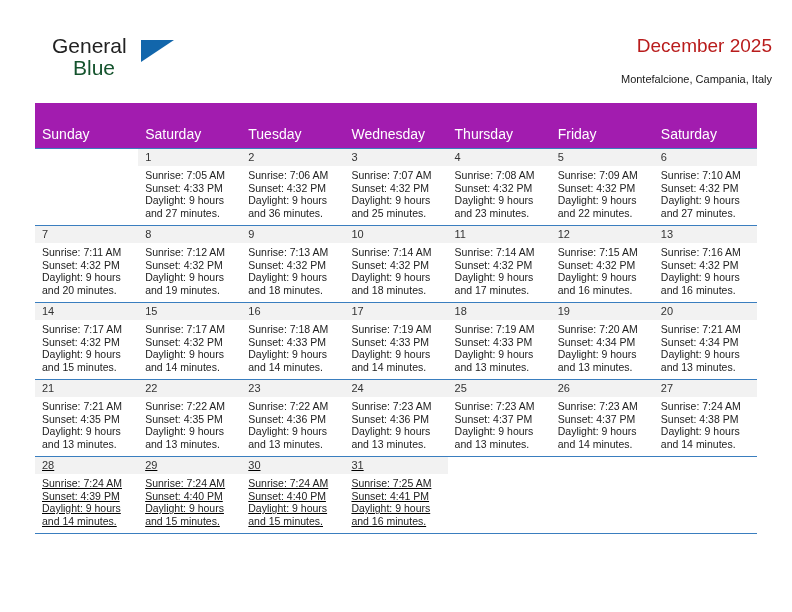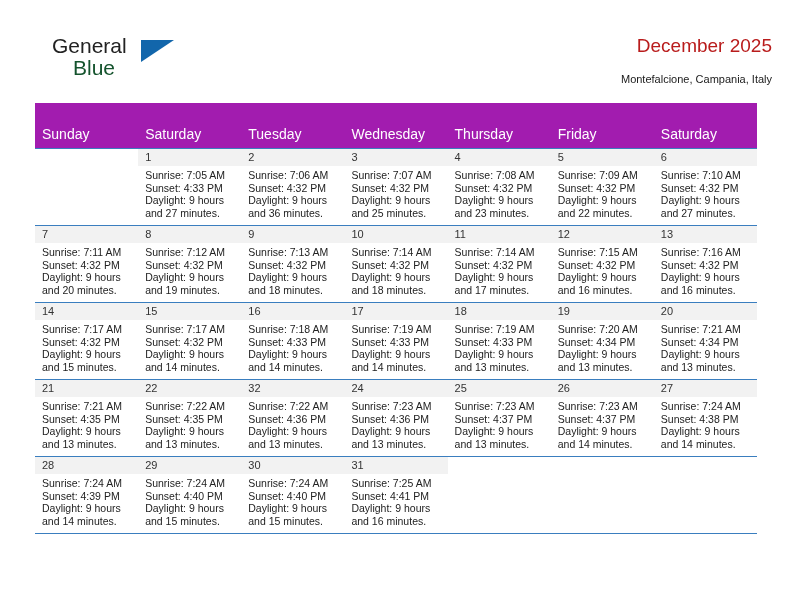--- a/index.html
+++ b/index.html
@@ -135,20 +135,21 @@
     font-size: 10.5px;
     line-height: 12.6px;
     color: #222222;
   }
   .cell-body div {
     white-space: nowrap;
   }
 
   .weekrow-last td {
     border-bottom: 1px solid #3a7ebf;
+    text-decoration: underline;
   }
 </style>
 </head>
 <body>
 
 <div class="page">
 
   <div class="header">
 
     <div class="logo">
@@ -379,21 +380,21 @@
           <td>
             <div class="daynum-bar">22</div>
             <div class="cell-body">
               <div>Sunrise: 7:22 AM</div>
               <div>Sunset: 4:35 PM</div>
               <div>Daylight: 9 hours</div>
               <div>and 13 minutes.</div>
             </div>
           </td>
           <td>
-            <div class="daynum-bar">32</div>
+            <div class="daynum-bar">23</div>
             <div class="cell-body">
               <div>Sunrise: 7:22 AM</div>
               <div>Sunset: 4:36 PM</div>
               <div>Daylight: 9 hours</div>
               <div>and 13 minutes.</div>
             </div>
           </td>
           <td>
             <div class="daynum-bar">24</div>
             <div class="cell-body">

